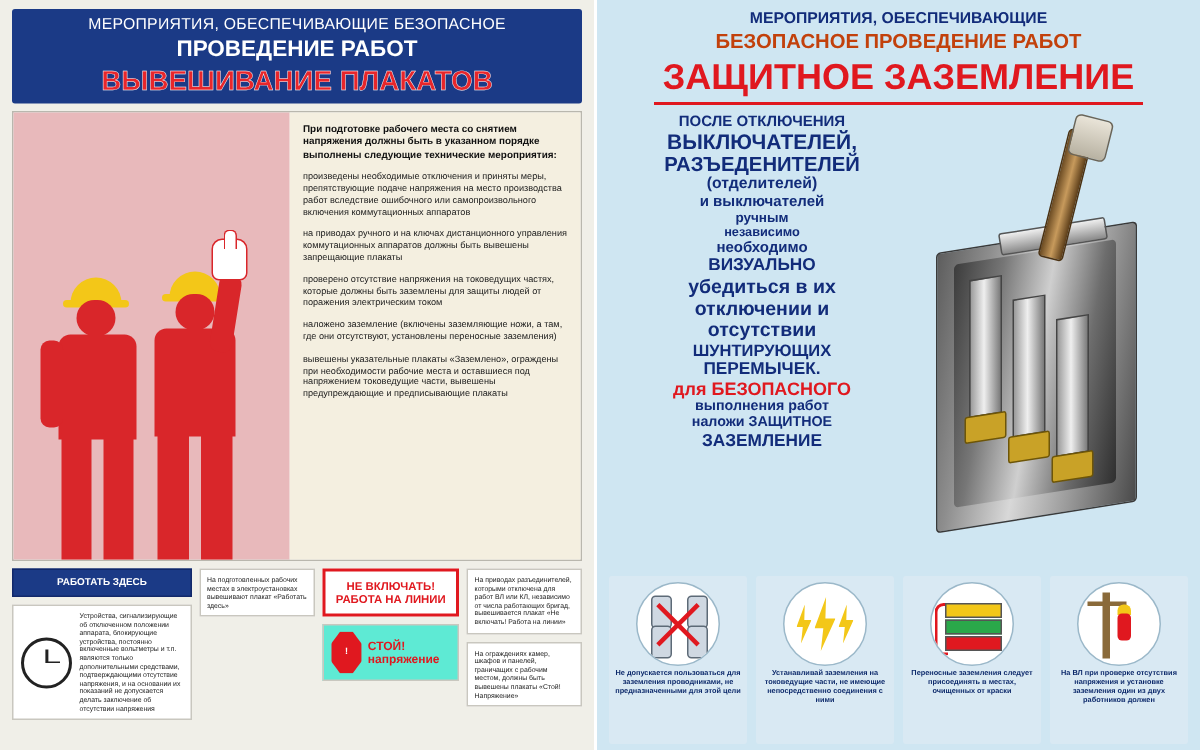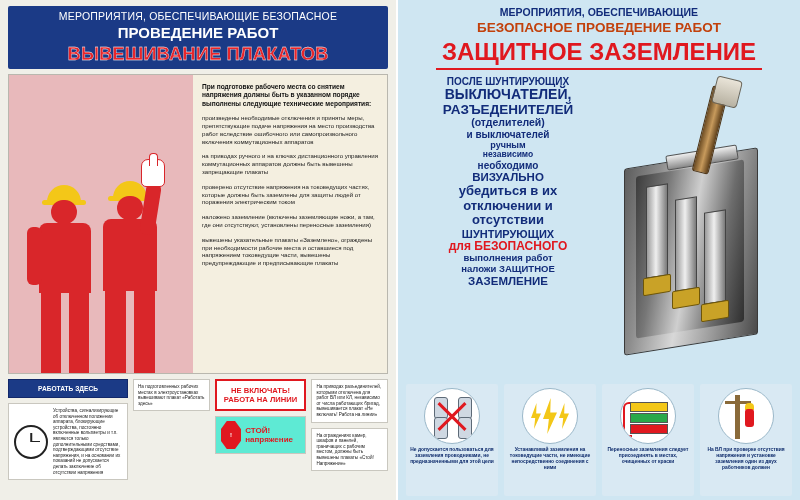--- a/index.html
+++ b/index.html
@@ -369,33 +369,34 @@
     <div class="r-head">
       <div class="r1">МЕРОПРИЯТИЯ, ОБЕСПЕЧИВАЮЩИЕ</div>
       <div class="r2">БЕЗОПАСНОЕ ПРОВЕДЕНИЕ РАБОТ</div>
       <div class="r3">ЗАЩИТНОЕ ЗАЗЕМЛЕНИЕ</div>
       <div class="r-rule"></div>
     </div>
 
     <div class="r-body">
 
       <div class="r-text">
-        <div class="t1">ПОСЛЕ ШУНТИРУЮЩИХ</div>
+        <div class="t1">ПОСЛЕ ОТКЛЮЧЕНИЯ</div>
         <div class="t2">ВЫКЛЮЧАТЕЛЕЙ,</div>
         <div class="t3">РАЗЪЕДЕНИТЕЛЕЙ</div>
         <div class="t4">(отделителей)</div>
         <div class="t5">и выключателей</div>
         <div class="t7">ручным</div>
         <div class="t6">независимо</div>
         <div class="t9">необходимо</div>
         <div class="t8">ВИЗУАЛЬНО</div>
         <div class="t10">убедиться в их</div>
         <div class="t10">отключении и</div>
         <div class="t10">отсутствии</div>
         <div class="t11">ШУНТИРУЮЩИХ</div>
+        <div class="t12">ПЕРЕМЫЧЕК.</div>
         <div class="t13">для БЕЗОПАСНОГО</div>
         <div class="t14">выполнения работ</div>
         <div class="t15">наложи ЗАЩИТНОЕ</div>
         <div class="t16">ЗАЗЕМЛЕНИЕ</div>
       </div>
 
       <div class="switchwrap">
         <div class="sw-base"></div>
         <div class="sw-plate"></div>
         <div class="blade b1"></div>

